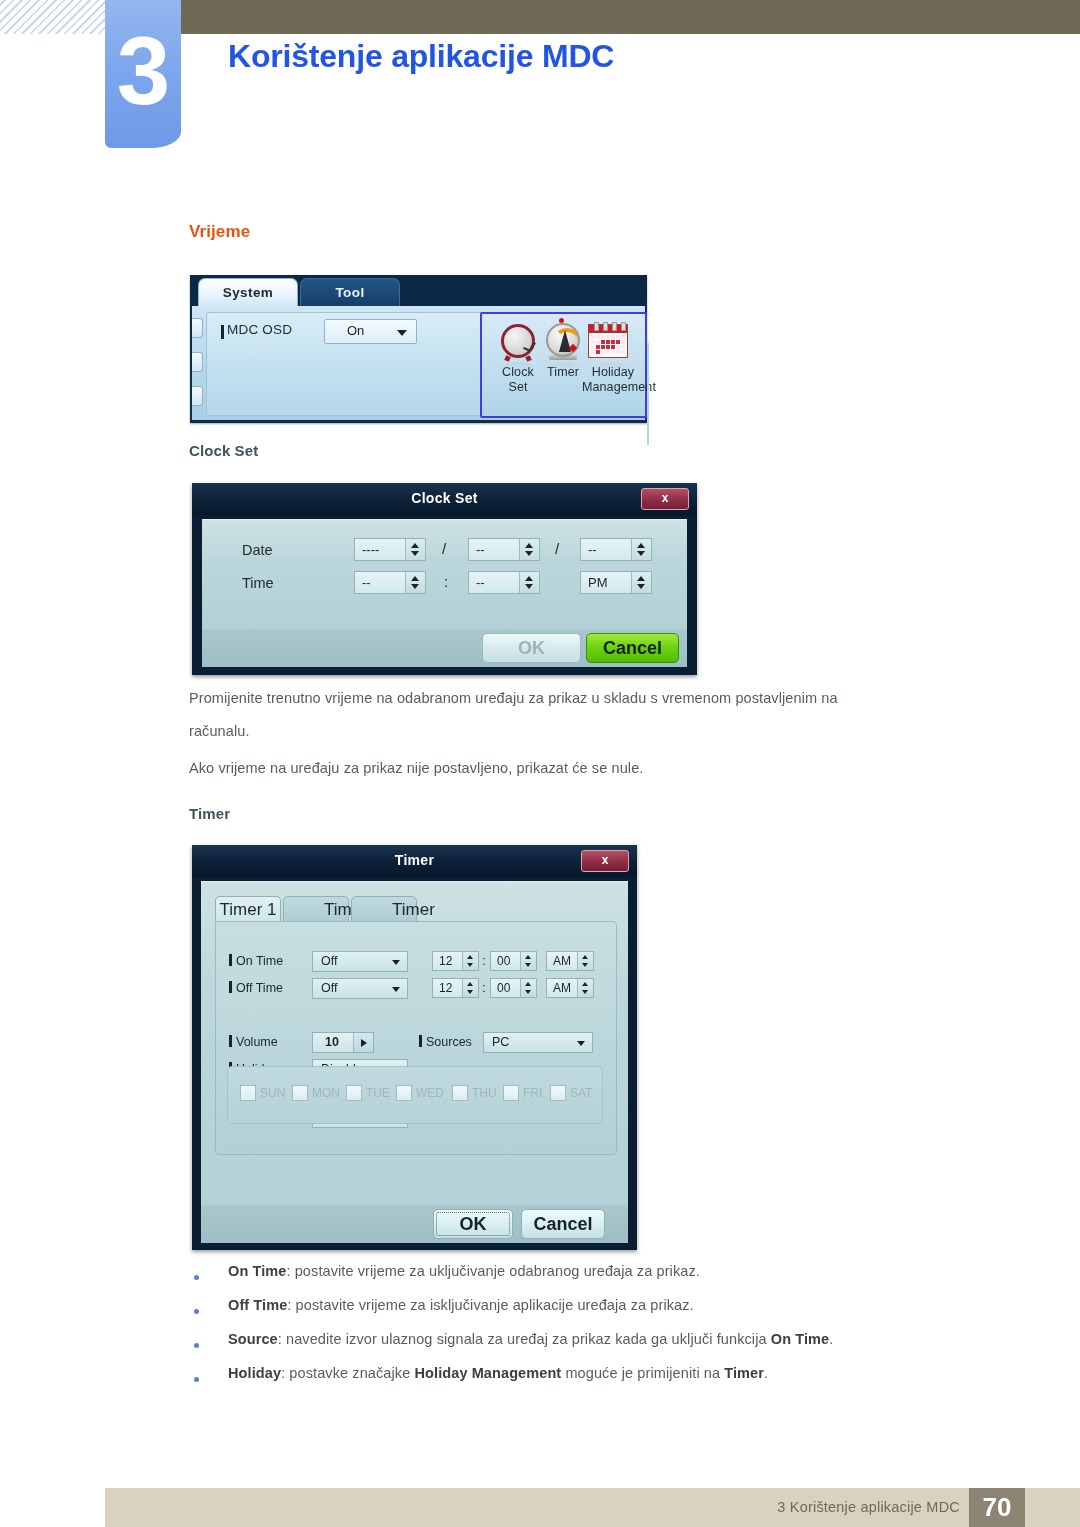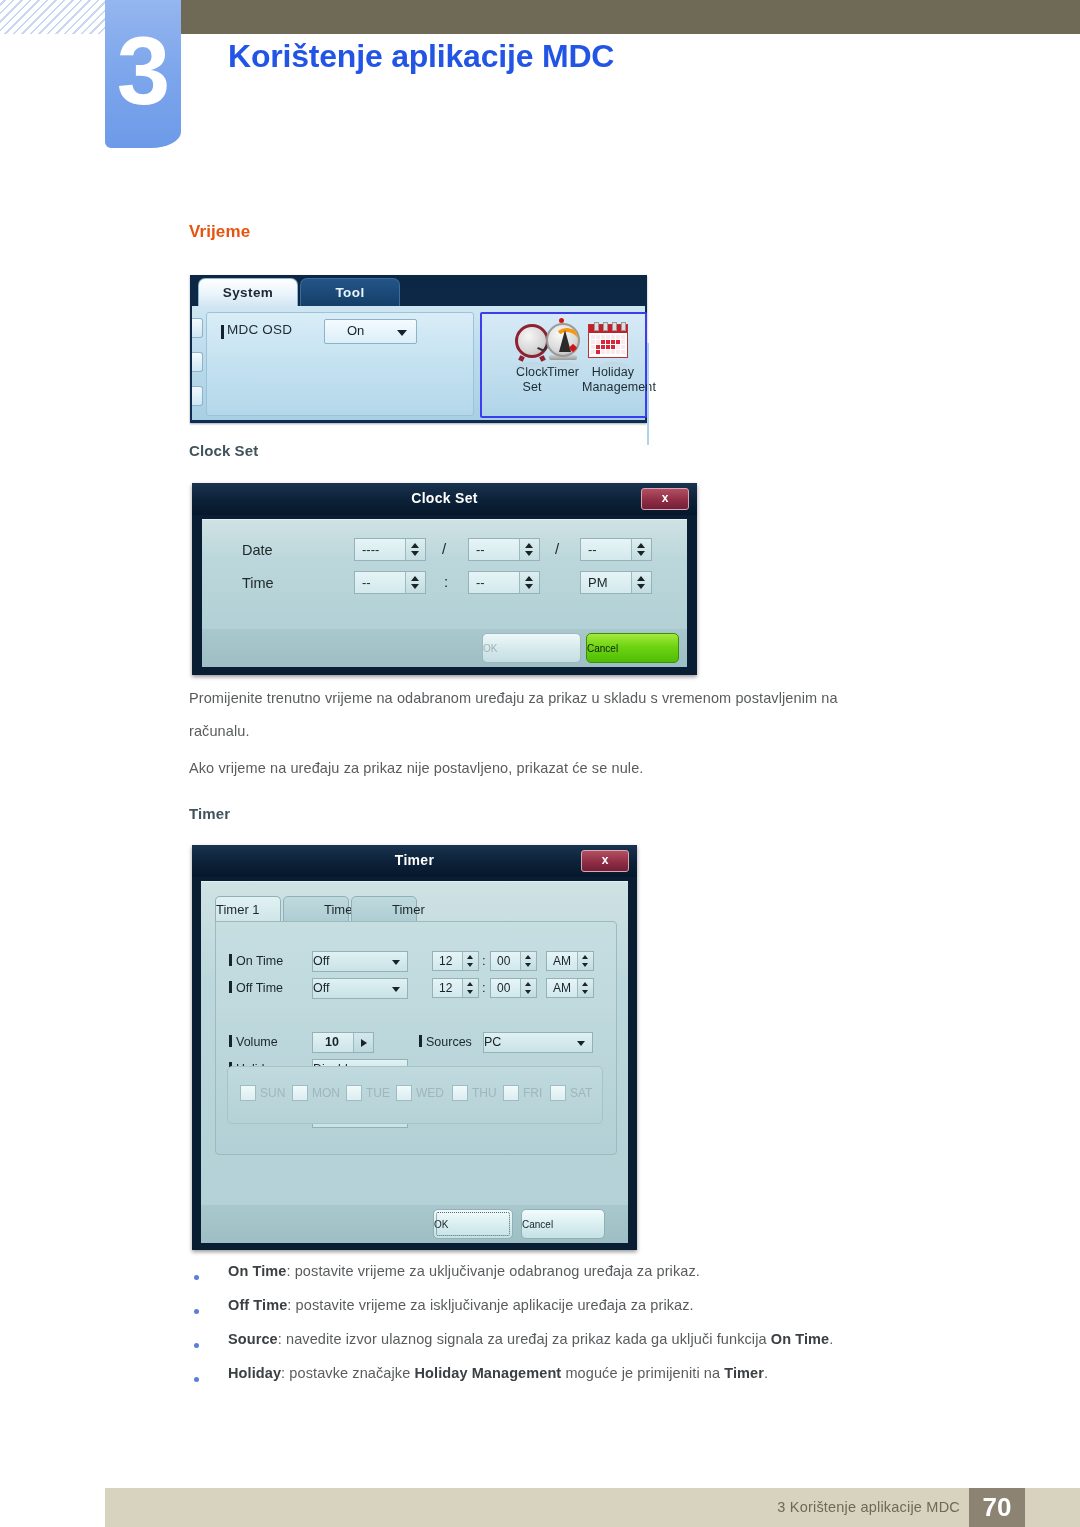--- a/index.html
+++ b/index.html
@@ -87,21 +87,21 @@
     background:linear-gradient(180deg,#cfe6f2 0%,#bcdcee 40%,#a9cfe4 100%);
   }
   .stub{
     position:absolute;left:0;width:10px;height:18px;
     background:linear-gradient(180deg,#f2fafe,#cfe6f4);
     border:1px solid #8fb3c6;border-left:none;border-radius:0 3px 3px 0;
   }
   .grp-left{
     position:absolute;left:14px;top:6px;width:266px;height:102px;
     background:linear-gradient(180deg,#d9edf7 0%,#c2e0f0 55%,#b4d8ea 100%);
-    border:1px solid #9cc3d8;border-radius:3px;
+    border:1px solid #9cc3d8;border-radius:3px;padding-left:24px;
   }
   .osd-bar{
     position:absolute;left:14px;top:12px;width:3px;height:14px;background:#123;
   }
   .osd-label{
     position:absolute;left:20px;top:9px;font-size:13.5px;color:#1d2a33;
     letter-spacing:0.2px;
   }
   .osd-combo{
     position:absolute;left:117px;top:6px;width:91px;height:23px;
@@ -220,21 +220,21 @@
     background:linear-gradient(180deg,#dceef0,#c3dde1);
     border-left:1px solid #9dbabe;
   }
   .spin .up{position:absolute;left:5px;top:4px;width:0;height:0;
     border-left:4px solid transparent;border-right:4px solid transparent;border-bottom:5px solid #1b2426;}
   .spin .dn{position:absolute;left:5px;bottom:4px;width:0;height:0;
     border-left:4px solid transparent;border-right:4px solid transparent;border-top:5px solid #1b2426;}
   .sep{position:absolute;font-size:15px;color:#20292c;font-weight:400;}
   .btn{
     position:absolute;height:30px;border-radius:5px;
-    font-size:10px;font-weight:400;line-height:29px;
+    font-size:18px;font-weight:700;text-align:center;line-height:29px;
     box-sizing:border-box;
   }
   .btn-dis{
     background:linear-gradient(180deg,#eef8fa 0%,#d6eaed 50%,#c6dee2 100%);
     border:1px solid #9db9bd;color:#9fb2b5;
   }
   .btn-green{
     background:linear-gradient(180deg,#a5e83c 0%,#6ed412 45%,#4fbd05 100%);
     border:1px solid #3d8f06;color:#10210a;
   }
@@ -256,21 +256,21 @@
     background:linear-gradient(180deg,#cfe2e4 0%,#bdd8dc 30%,#b3d1d6 100%);
     border-top:1px solid #dff0f2;
   }
   #timerdlg .dlg-foot{
     position:absolute;left:9px;top:360px;width:427px;height:38px;
     background:linear-gradient(180deg,#a9c8cd 0%,#9dbec4 100%);
   }
   .ttabs{position:absolute;left:14px;top:14px;width:400px;height:26px;}
   .ttab{
     position:absolute;top:0;height:26px;border-radius:5px 5px 0 0;
-    font-size:13px;color:#1e282b;line-height:25px;
+    font-size:17px;color:#1e282b;text-align:center;line-height:25px;
     box-sizing:border-box;
   }
   .ttab-on{
     background:linear-gradient(180deg,#e1f1f3,#cfe5e8);
     border:1px solid #8fb0b5;border-bottom:1px solid #cfe5e8;
   }
   .ttab-off{
     background:linear-gradient(180deg,#bfdade,#aecdd3);
     border:1px solid #8fb0b5;
     padding-left:40px;
@@ -280,21 +280,21 @@
     background:linear-gradient(180deg,#c7dee1 0%,#bad6da 60%,#b2d0d5 100%);
     border:1px solid #9dbabe;border-radius:0 4px 4px 4px;
   }
   .rlab{position:absolute;font-size:12.5px;color:#1b2629;white-space:nowrap;}
   .rbar{position:absolute;width:2.5px;height:12px;background:#16242c;}
   .combo{
     position:absolute;height:21px;
     background:linear-gradient(180deg,#dff1f3,#c9e2e6);
     border:1px solid #93b1b6;box-sizing:border-box;
   }
-  .combo .cv{position:absolute;left:0;top:2px;font-size:12.5px;color:#18232a;}
+  .combo .cv{position:absolute;left:8px;top:2px;font-size:12.5px;color:#18232a;}
   .combo .ca{
     position:absolute;right:7px;top:8px;width:0;height:0;
     border-left:4.5px solid transparent;border-right:4.5px solid transparent;
     border-top:5.5px solid #17222a;
   }
   .sp2{
     position:absolute;height:20px;
     background:linear-gradient(180deg,#e6f4f6,#d1e8ec);
     border:1px solid #93b1b6;box-sizing:border-box;
   }
@@ -376,21 +376,21 @@
       <div class="osd-bar"></div>
       <div class="osd-label">MDC OSD</div>
       <div class="osd-combo">
         <div class="val">On</div>
         <div class="arw"></div>
       </div>
     </div>
 
     <div class="grp-right">
 
-      <div class="icn" style="left:24px">
+      <div class="icn" style="left:10px">
         <div class="icn-art">
           <div class="clk-foot"></div>
             <div class="clk-foot2"></div>
           <div class="clk-body">
               <div class="clk-h1"></div>
               <div class="clk-h2"></div>
             </div>
         </div>
         <div class="icn-refl"></div>
         <div class="icn-cap">Clock</div>

